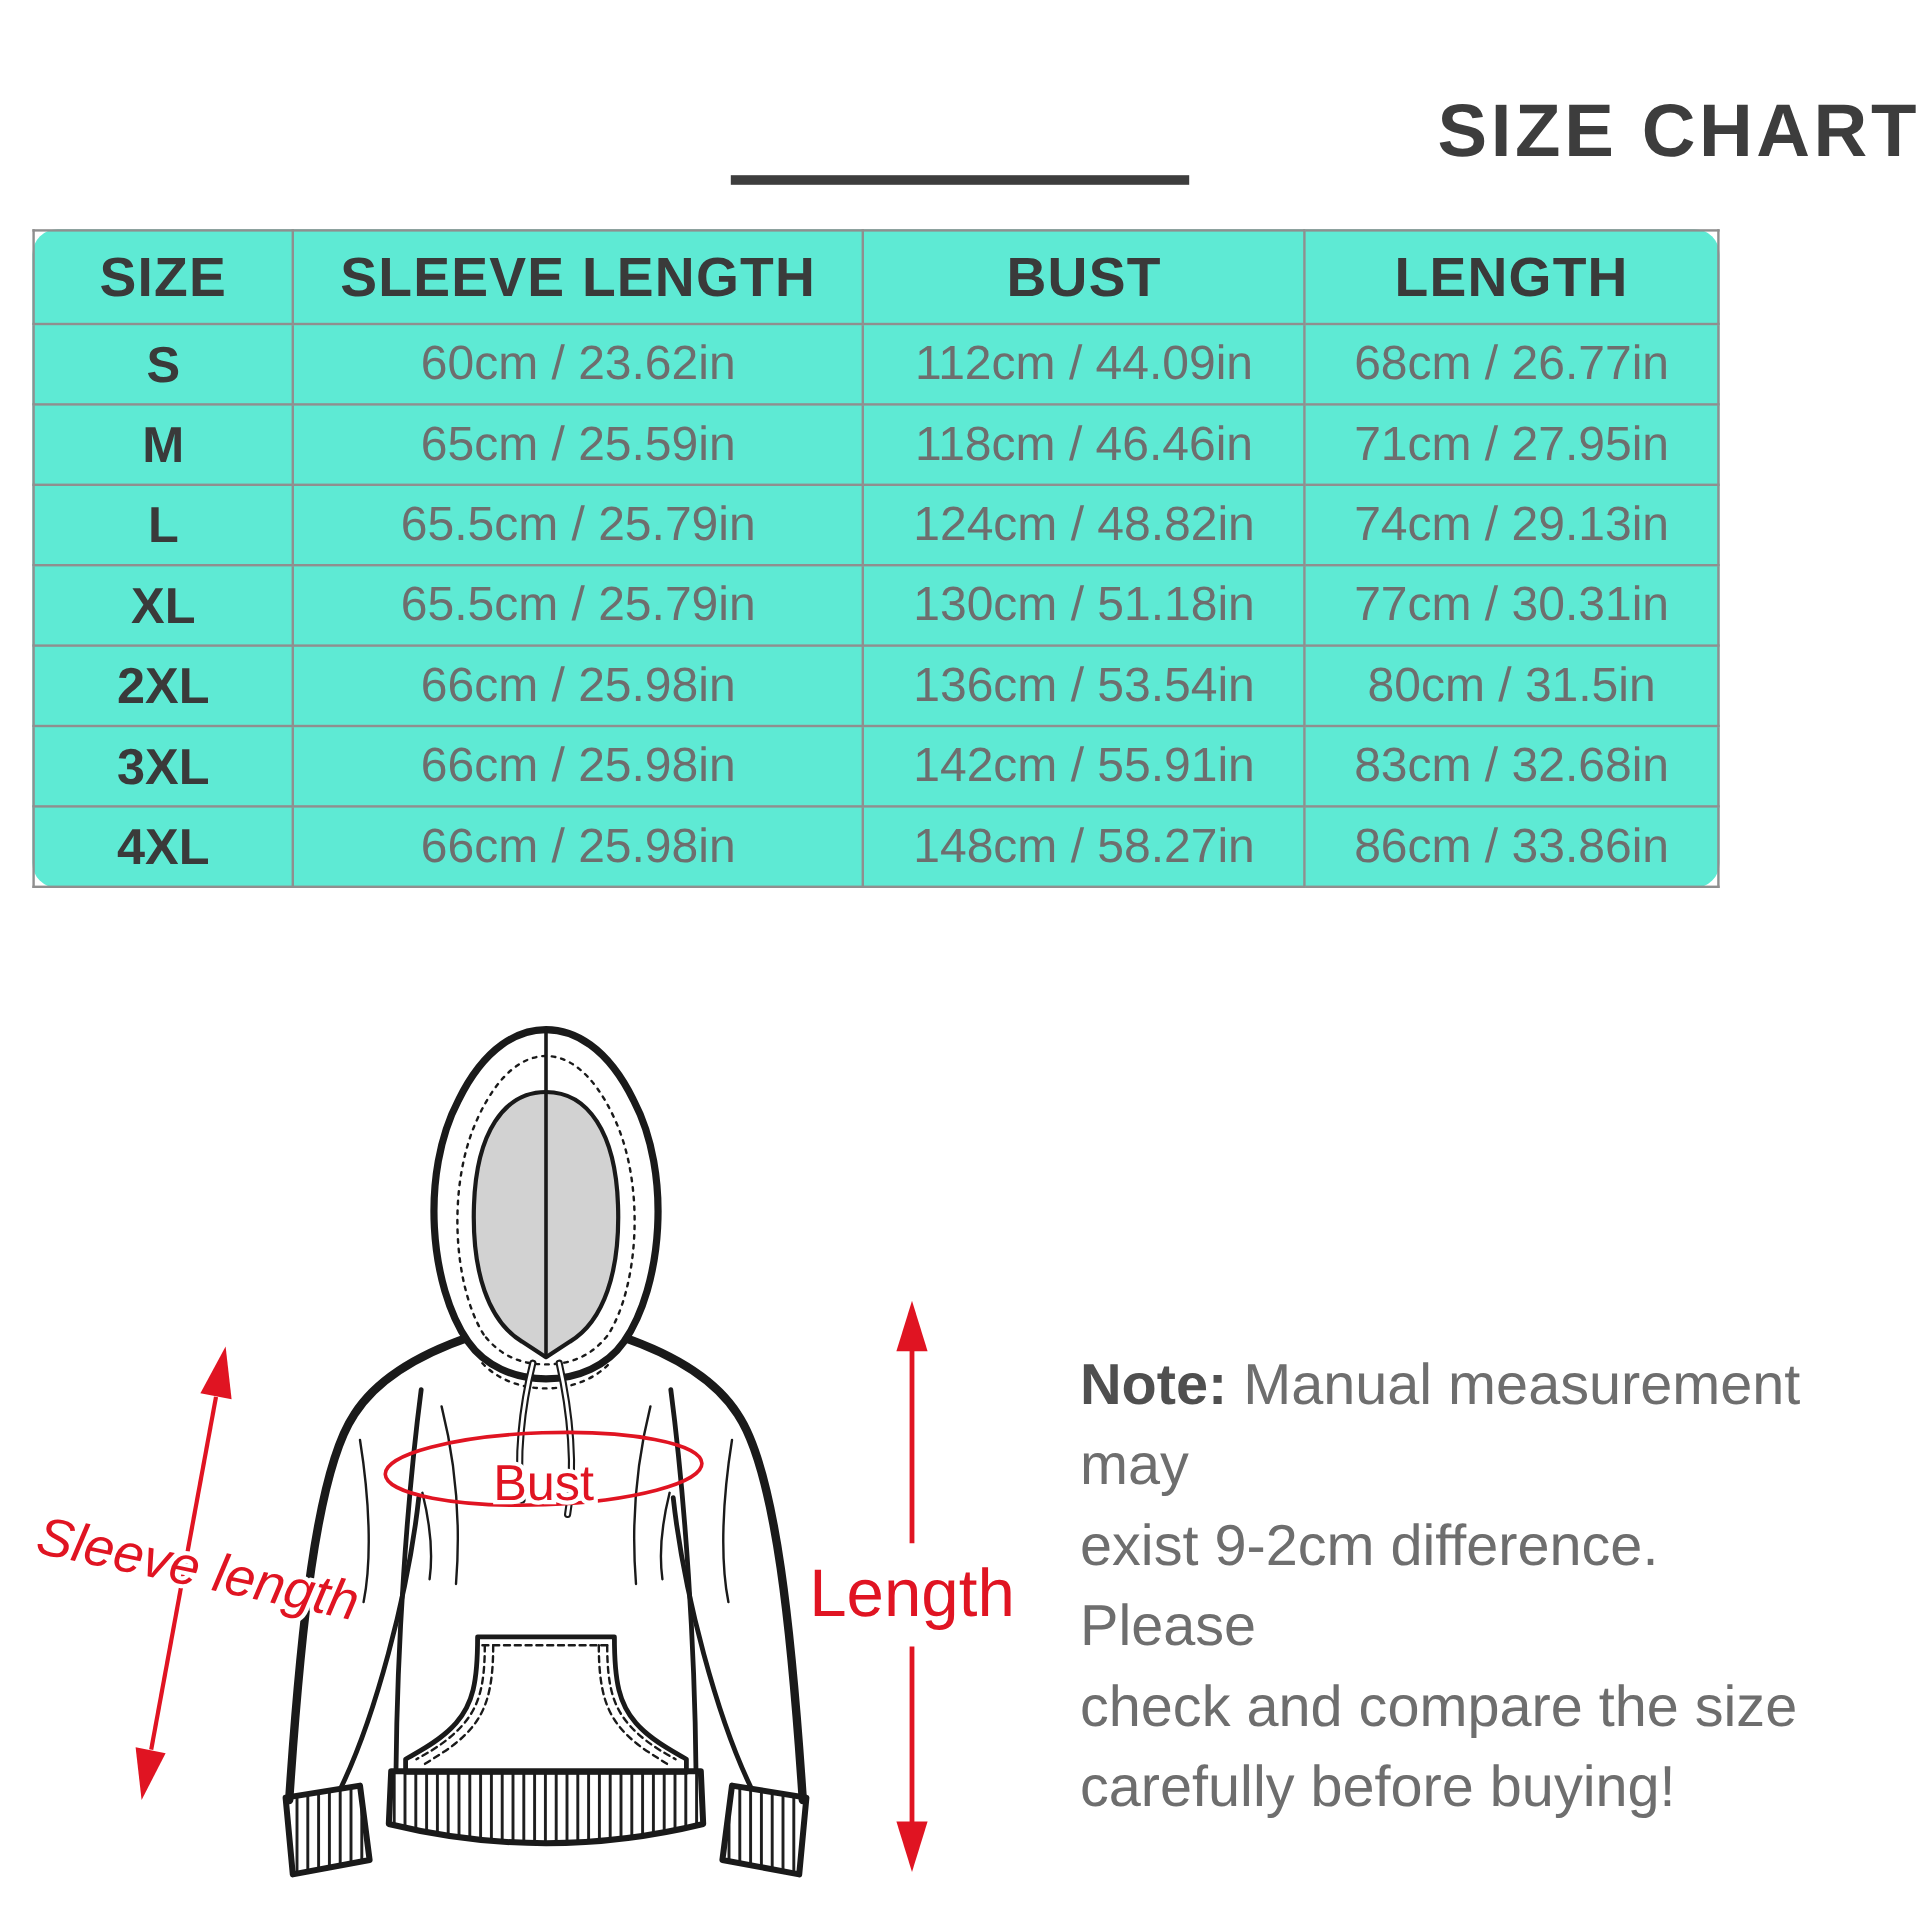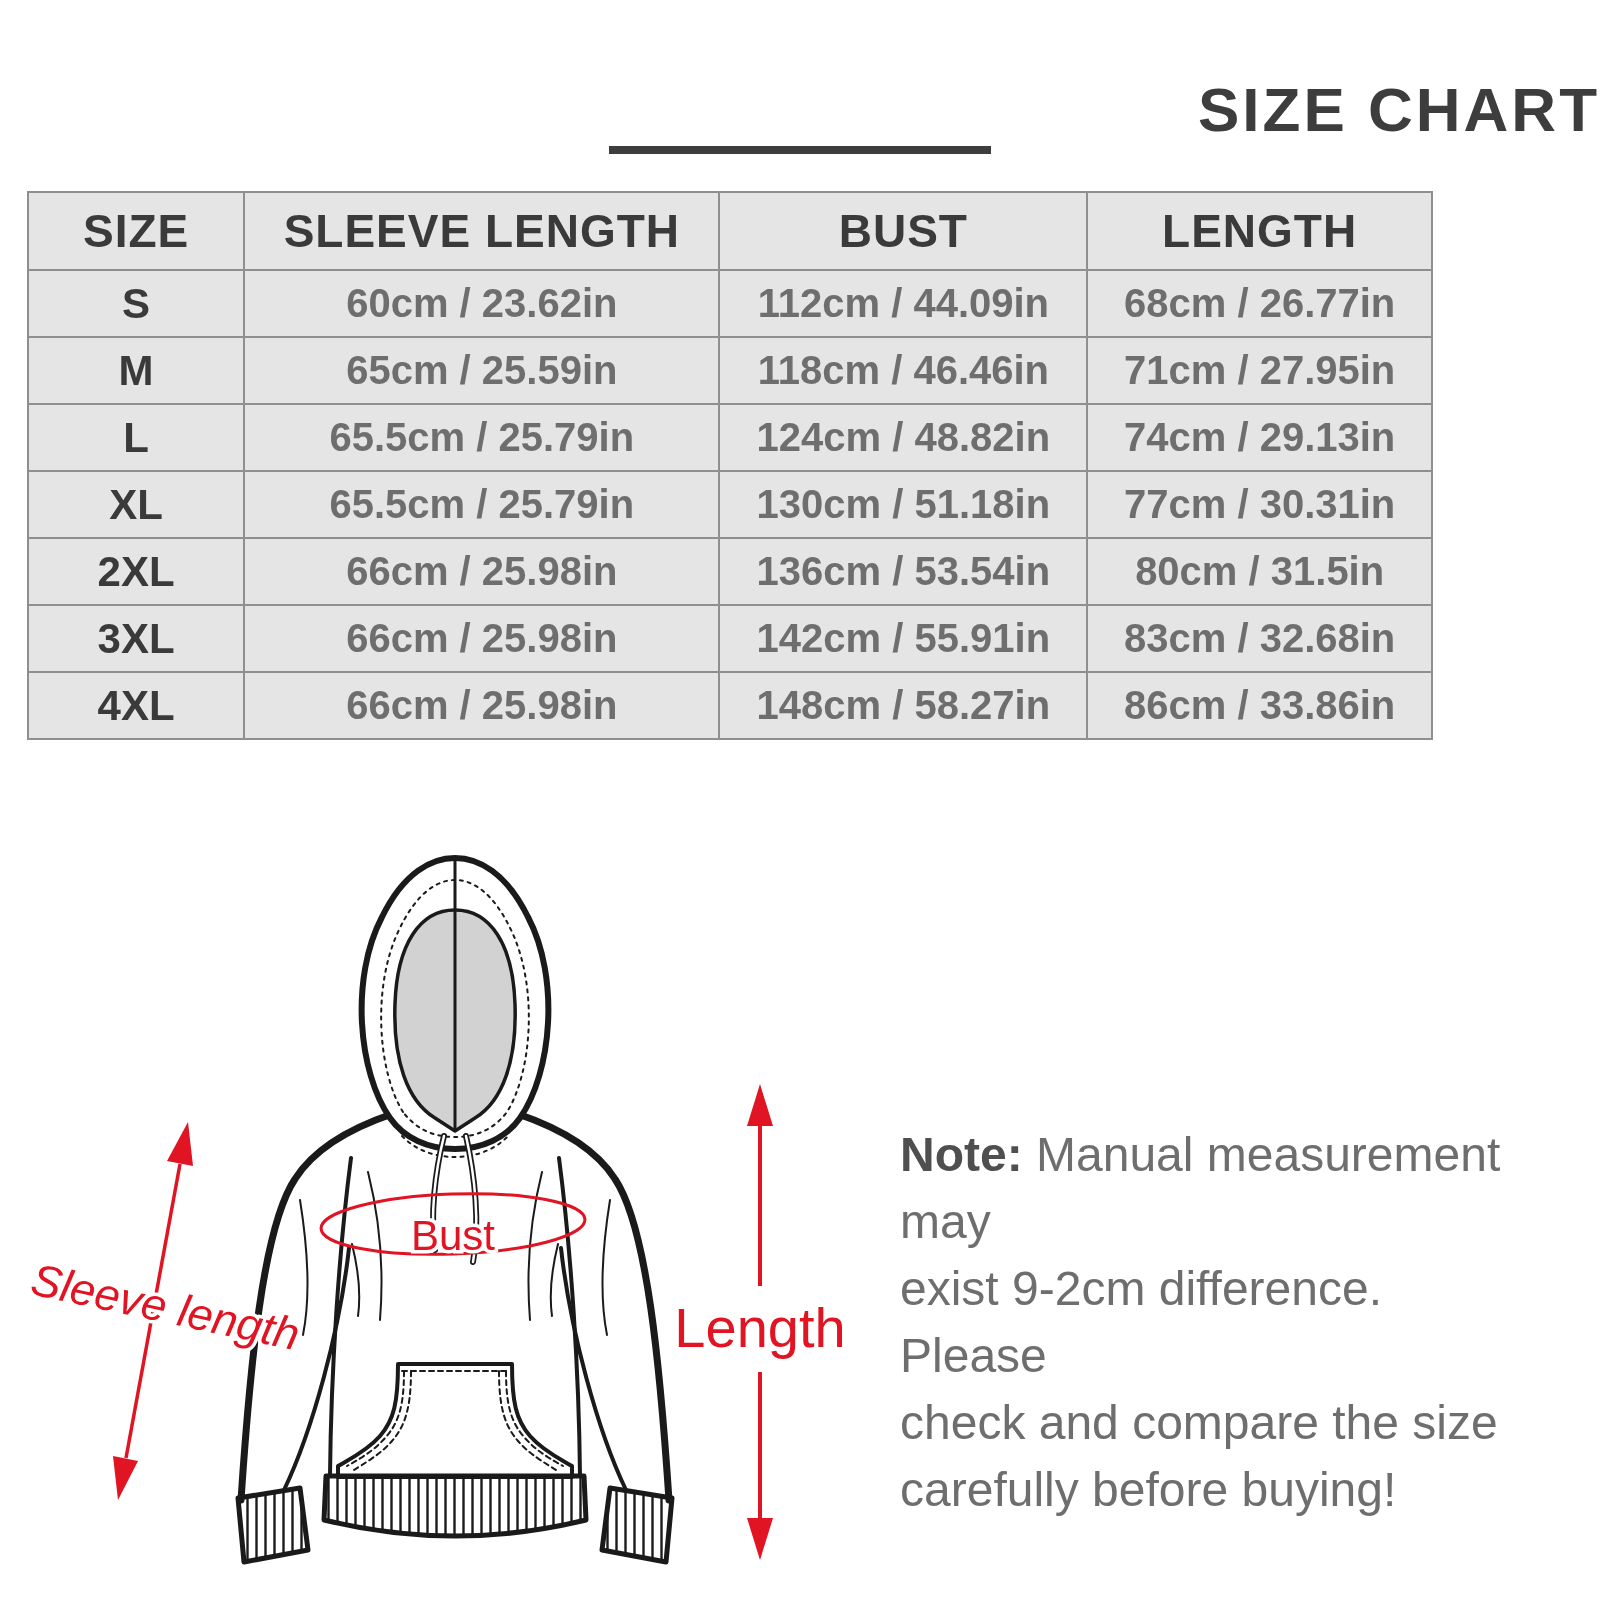--- a/index.html
+++ b/index.html
@@ -37,41 +37,42 @@
   }
 
   
   .size-table {
     position: absolute;
     left: 27px;
     top: 191px;
     width: 1406px;
     border-collapse: collapse;
     table-layout: fixed;
-    background: #e5e5e5;
+    background: #5eead4;
+    border-radius: 21px;
   }
   .size-table th,
   .size-table td {
     border: 2px solid #8f8f8f;
     text-align: center;
     vertical-align: middle;
     padding: 0;
     white-space: nowrap;
   }
   .size-table thead th {
     height: 76px;
     font-size: 46px;
     font-weight: bold;
     letter-spacing: 1px;
     color: #3a3a3a;
   }
   .size-table tbody td {
     height: 65px;
     font-size: 40px;
-    font-weight: bold;
+    font-weight: normal;
     color: #6e6e6e;
   }
   .size-table tbody td.size-cell {
     font-size: 42px;
     font-weight: bold;
     color: #3a3a3a;
   }
 
   
   .diagram-svg {

